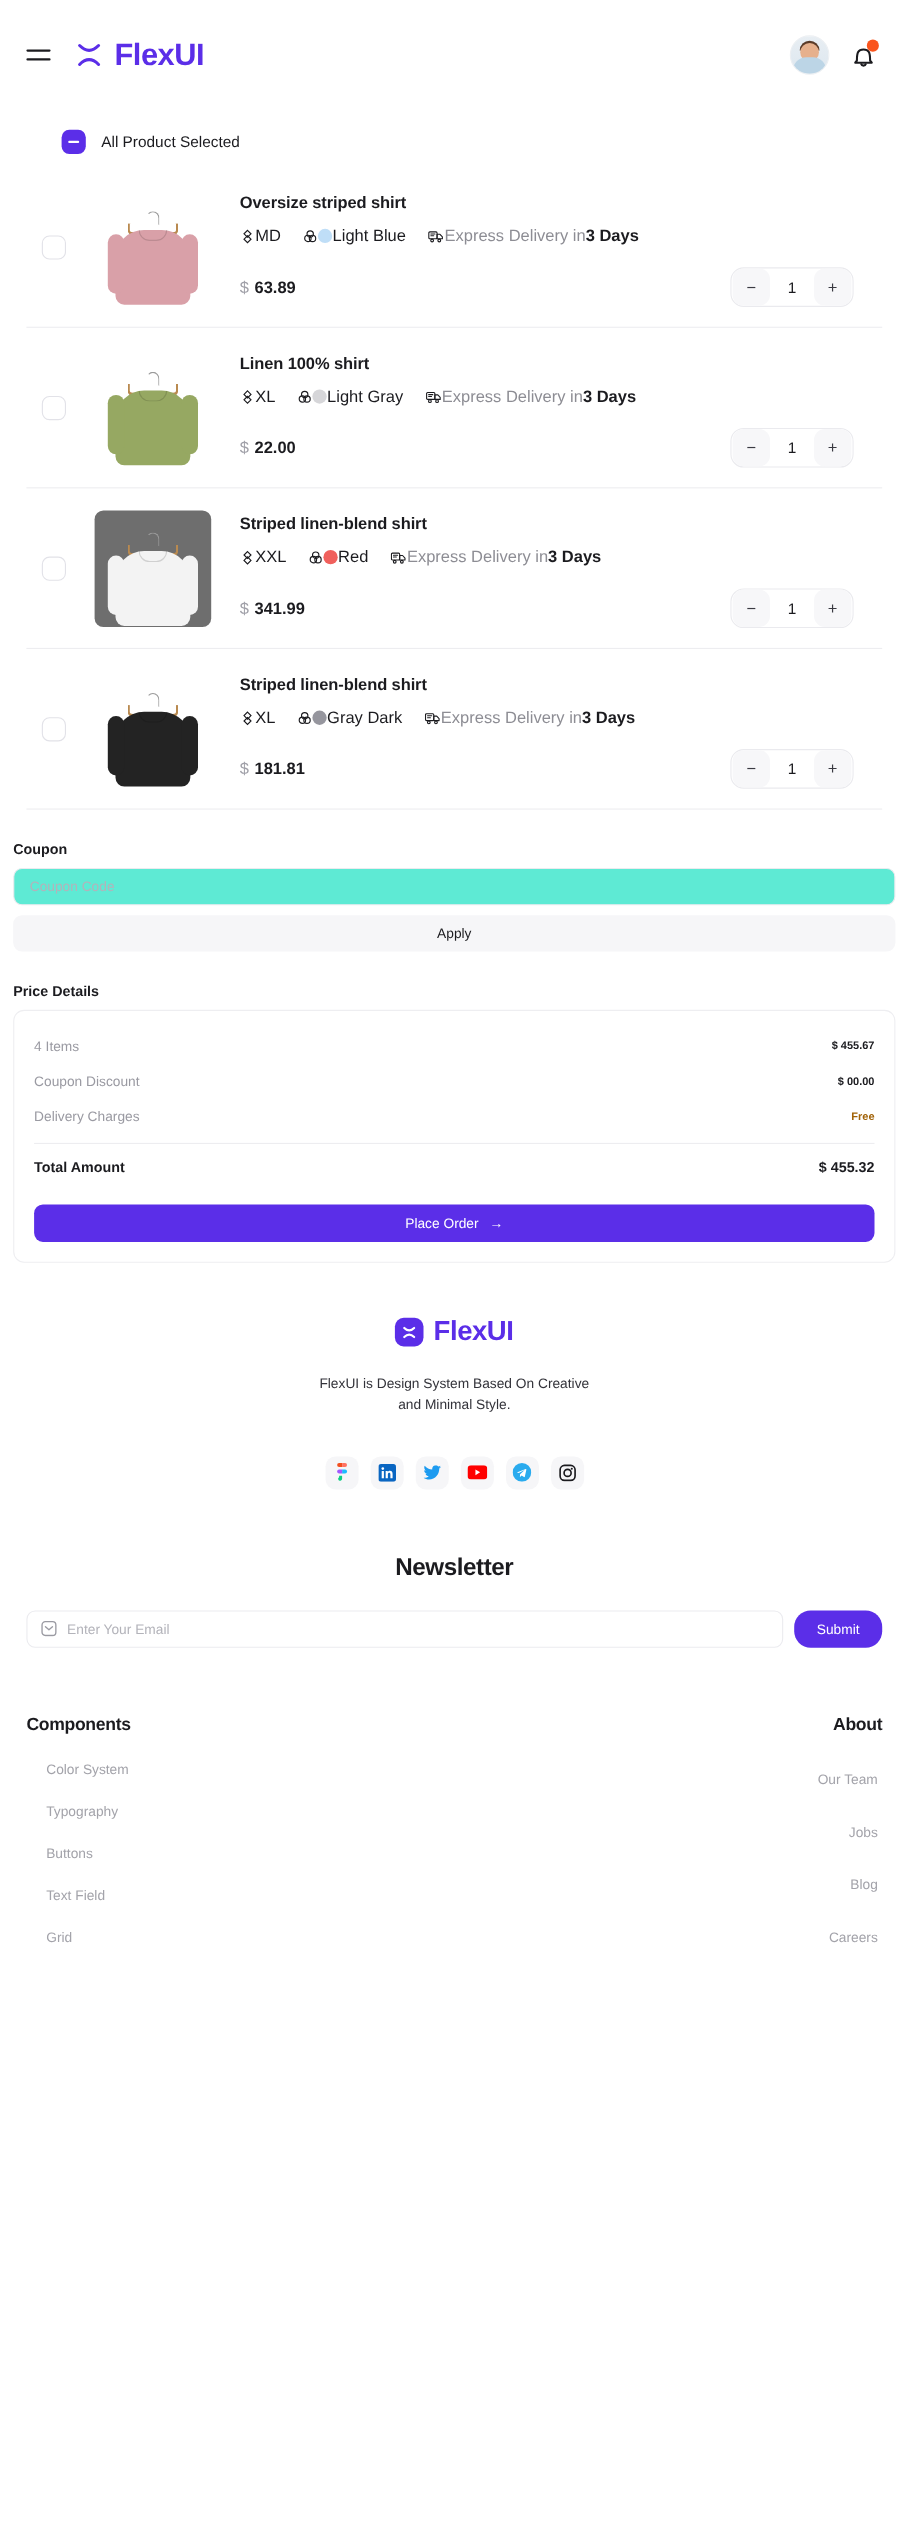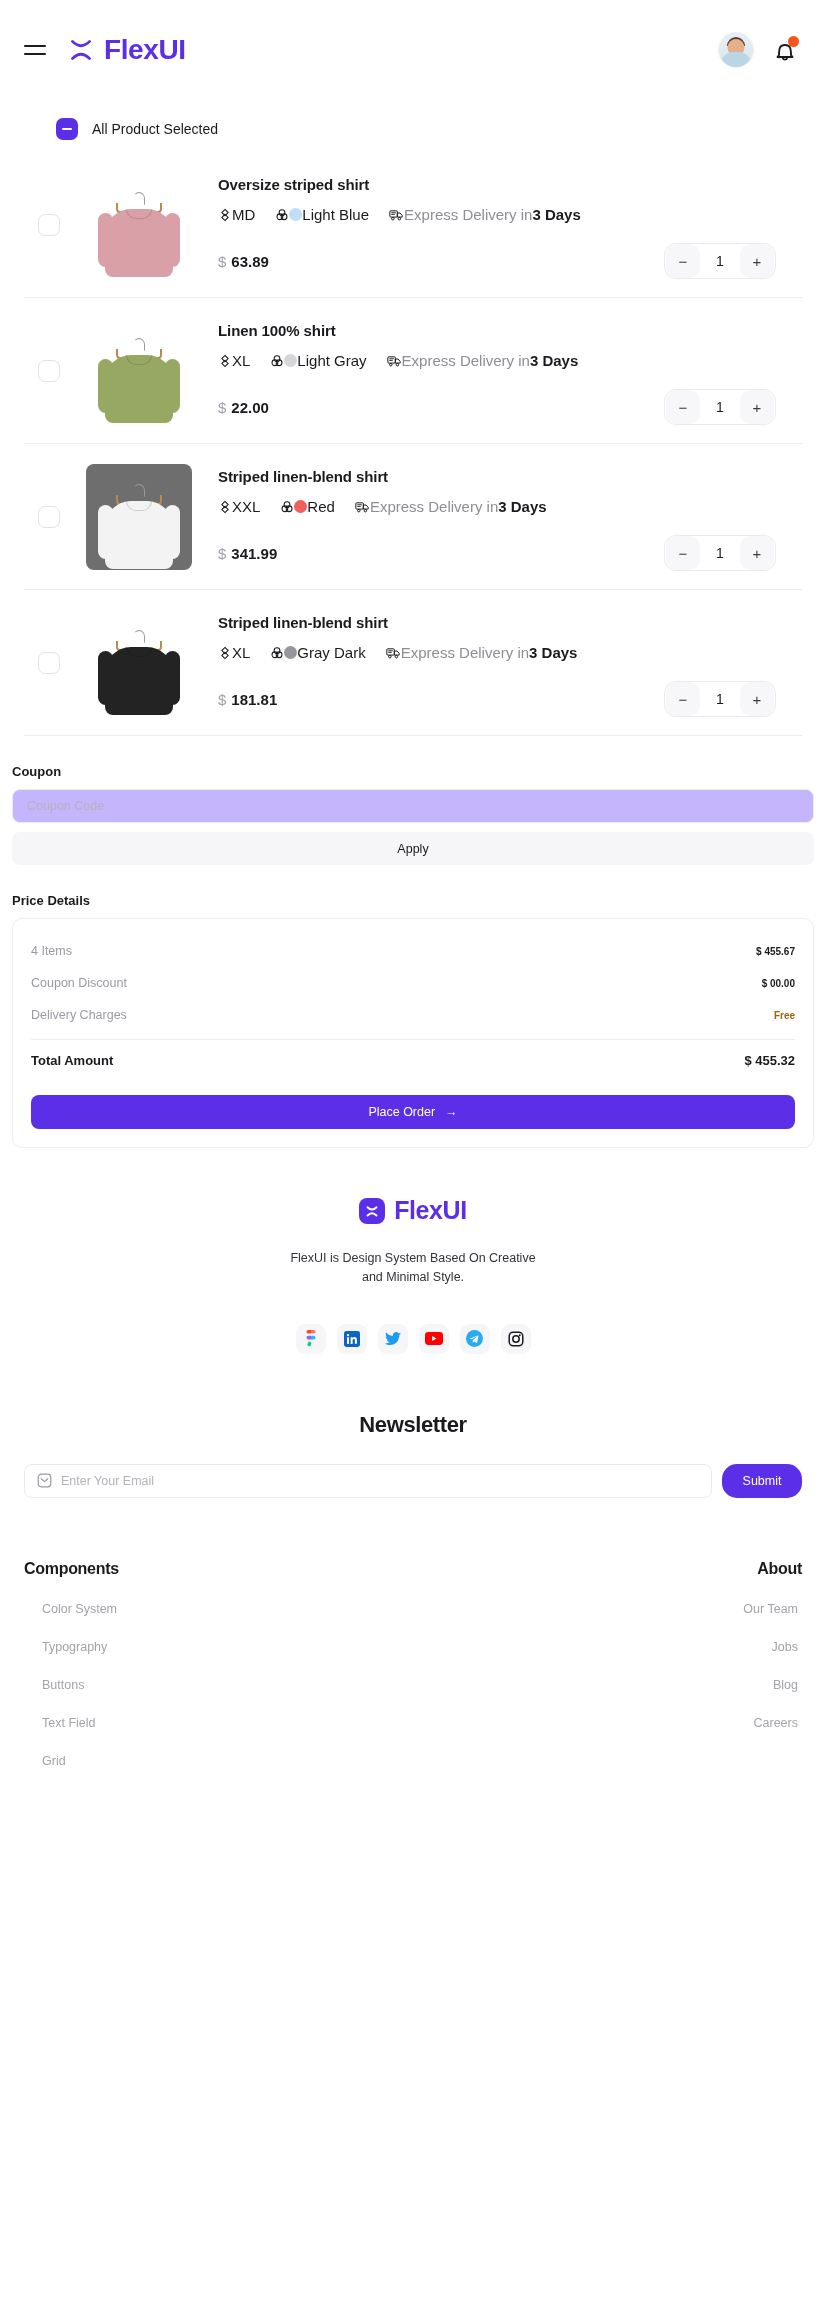--- a/index.html
+++ b/index.html
@@ -113,21 +113,21 @@
     font-family: "Liberation Sans", sans-serif;
   }
   .stepper .qty { width: 38px; text-align: center; font-size: 14px; color: #1b1b1f; }
 
   
   .section { padding: 0 12px; }
   .section-title { font-size: 13px; font-weight: 700; margin: 28px 0 10px 0; }
   .coupon-input {
     width: 100%; height: 34px; border: 1px solid #ebebef; border-radius: 8px;
     padding: 0 14px; font-size: 12.5px; color: #1b1b1f;
-    font-family: "Liberation Sans", sans-serif; background: #c4b5fd;
+    font-family: "Liberation Sans", sans-serif; background: #5eead4;
   }
   .coupon-input::placeholder { color: #b3b3ba; }
   .apply-btn {
     width: 100%; height: 33px; margin-top: 9px; border: none; border-radius: 8px;
     background: #f6f6f8; color: #1b1b1f; font-size: 12.5px; cursor: pointer;
     font-family: "Liberation Sans", sans-serif;
   }
 
   
   .price-card { border: 1px solid #eeeef1; border-radius: 10px; padding: 16px 18px 18px 18px; }
@@ -169,21 +169,21 @@
     flex: 1 1 auto; border: none; outline: none; font-size: 12.5px; color: #1b1b1f;
     font-family: "Liberation Sans", sans-serif; background: transparent;
   }
   .nl-field input::placeholder { color: #b3b3ba; }
   .nl-submit {
     width: 80px; height: 34px; border: none; border-radius: 15px; background: #5B2EE8;
     color: #fff; font-size: 12.5px; cursor: pointer; font-family: "Liberation Sans", sans-serif;
   }
 
   .fcols { display: flex; margin-top: 62px; padding-bottom: 20px; }
-  .fcol { flex: 1 1 0; display: flex; flex-direction: column; }
+  .fcol { flex: 1 1 0; display: flex; flex-direction: column; justify-content: space-between; }
   .fcol.left { align-items: flex-start; }
   .fcol.center { align-items: center; }
   .fcol.right { align-items: flex-end; }
   .fcol h4 { font-size: 16px; font-weight: 700; letter-spacing: -0.3px; }
   .fcol a {
     font-size: 12.5px; color: #a3a3aa; text-decoration: none; margin-top: 24px; cursor: pointer;
   }
   .fcol.left a { padding-left: 18px; }
   .fcol.right a { padding-right: 4px; }
 </style>

